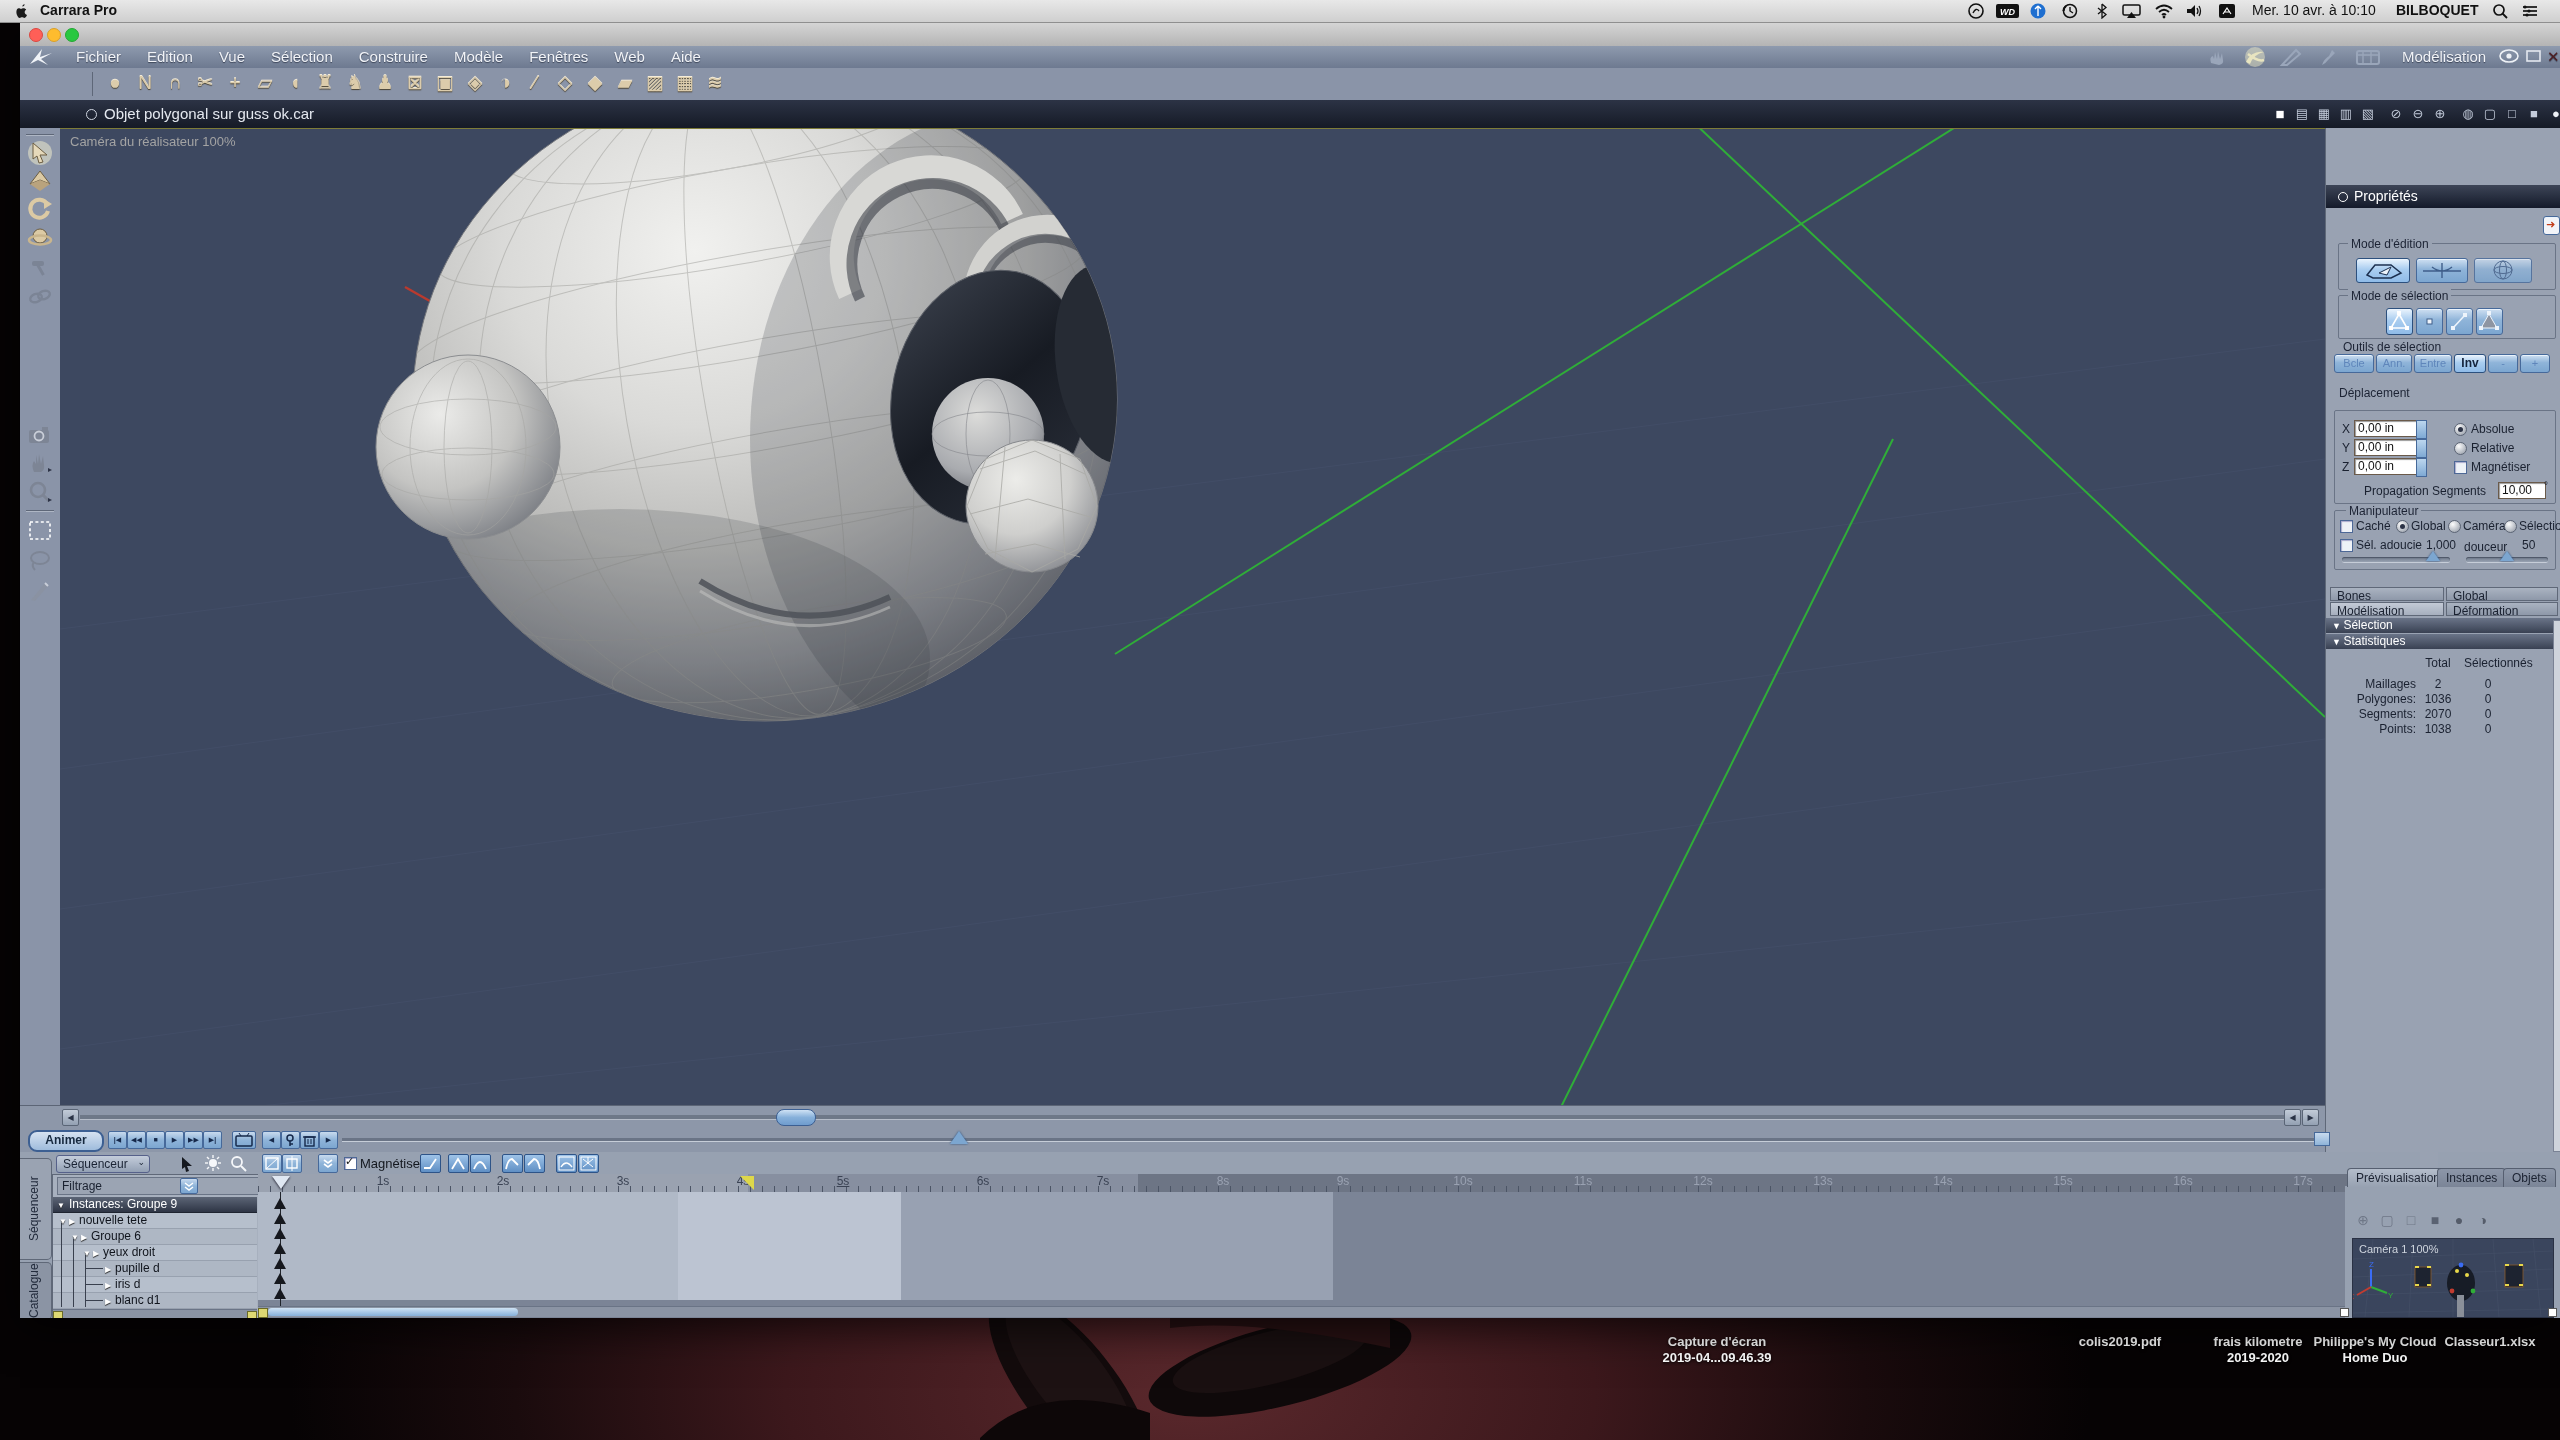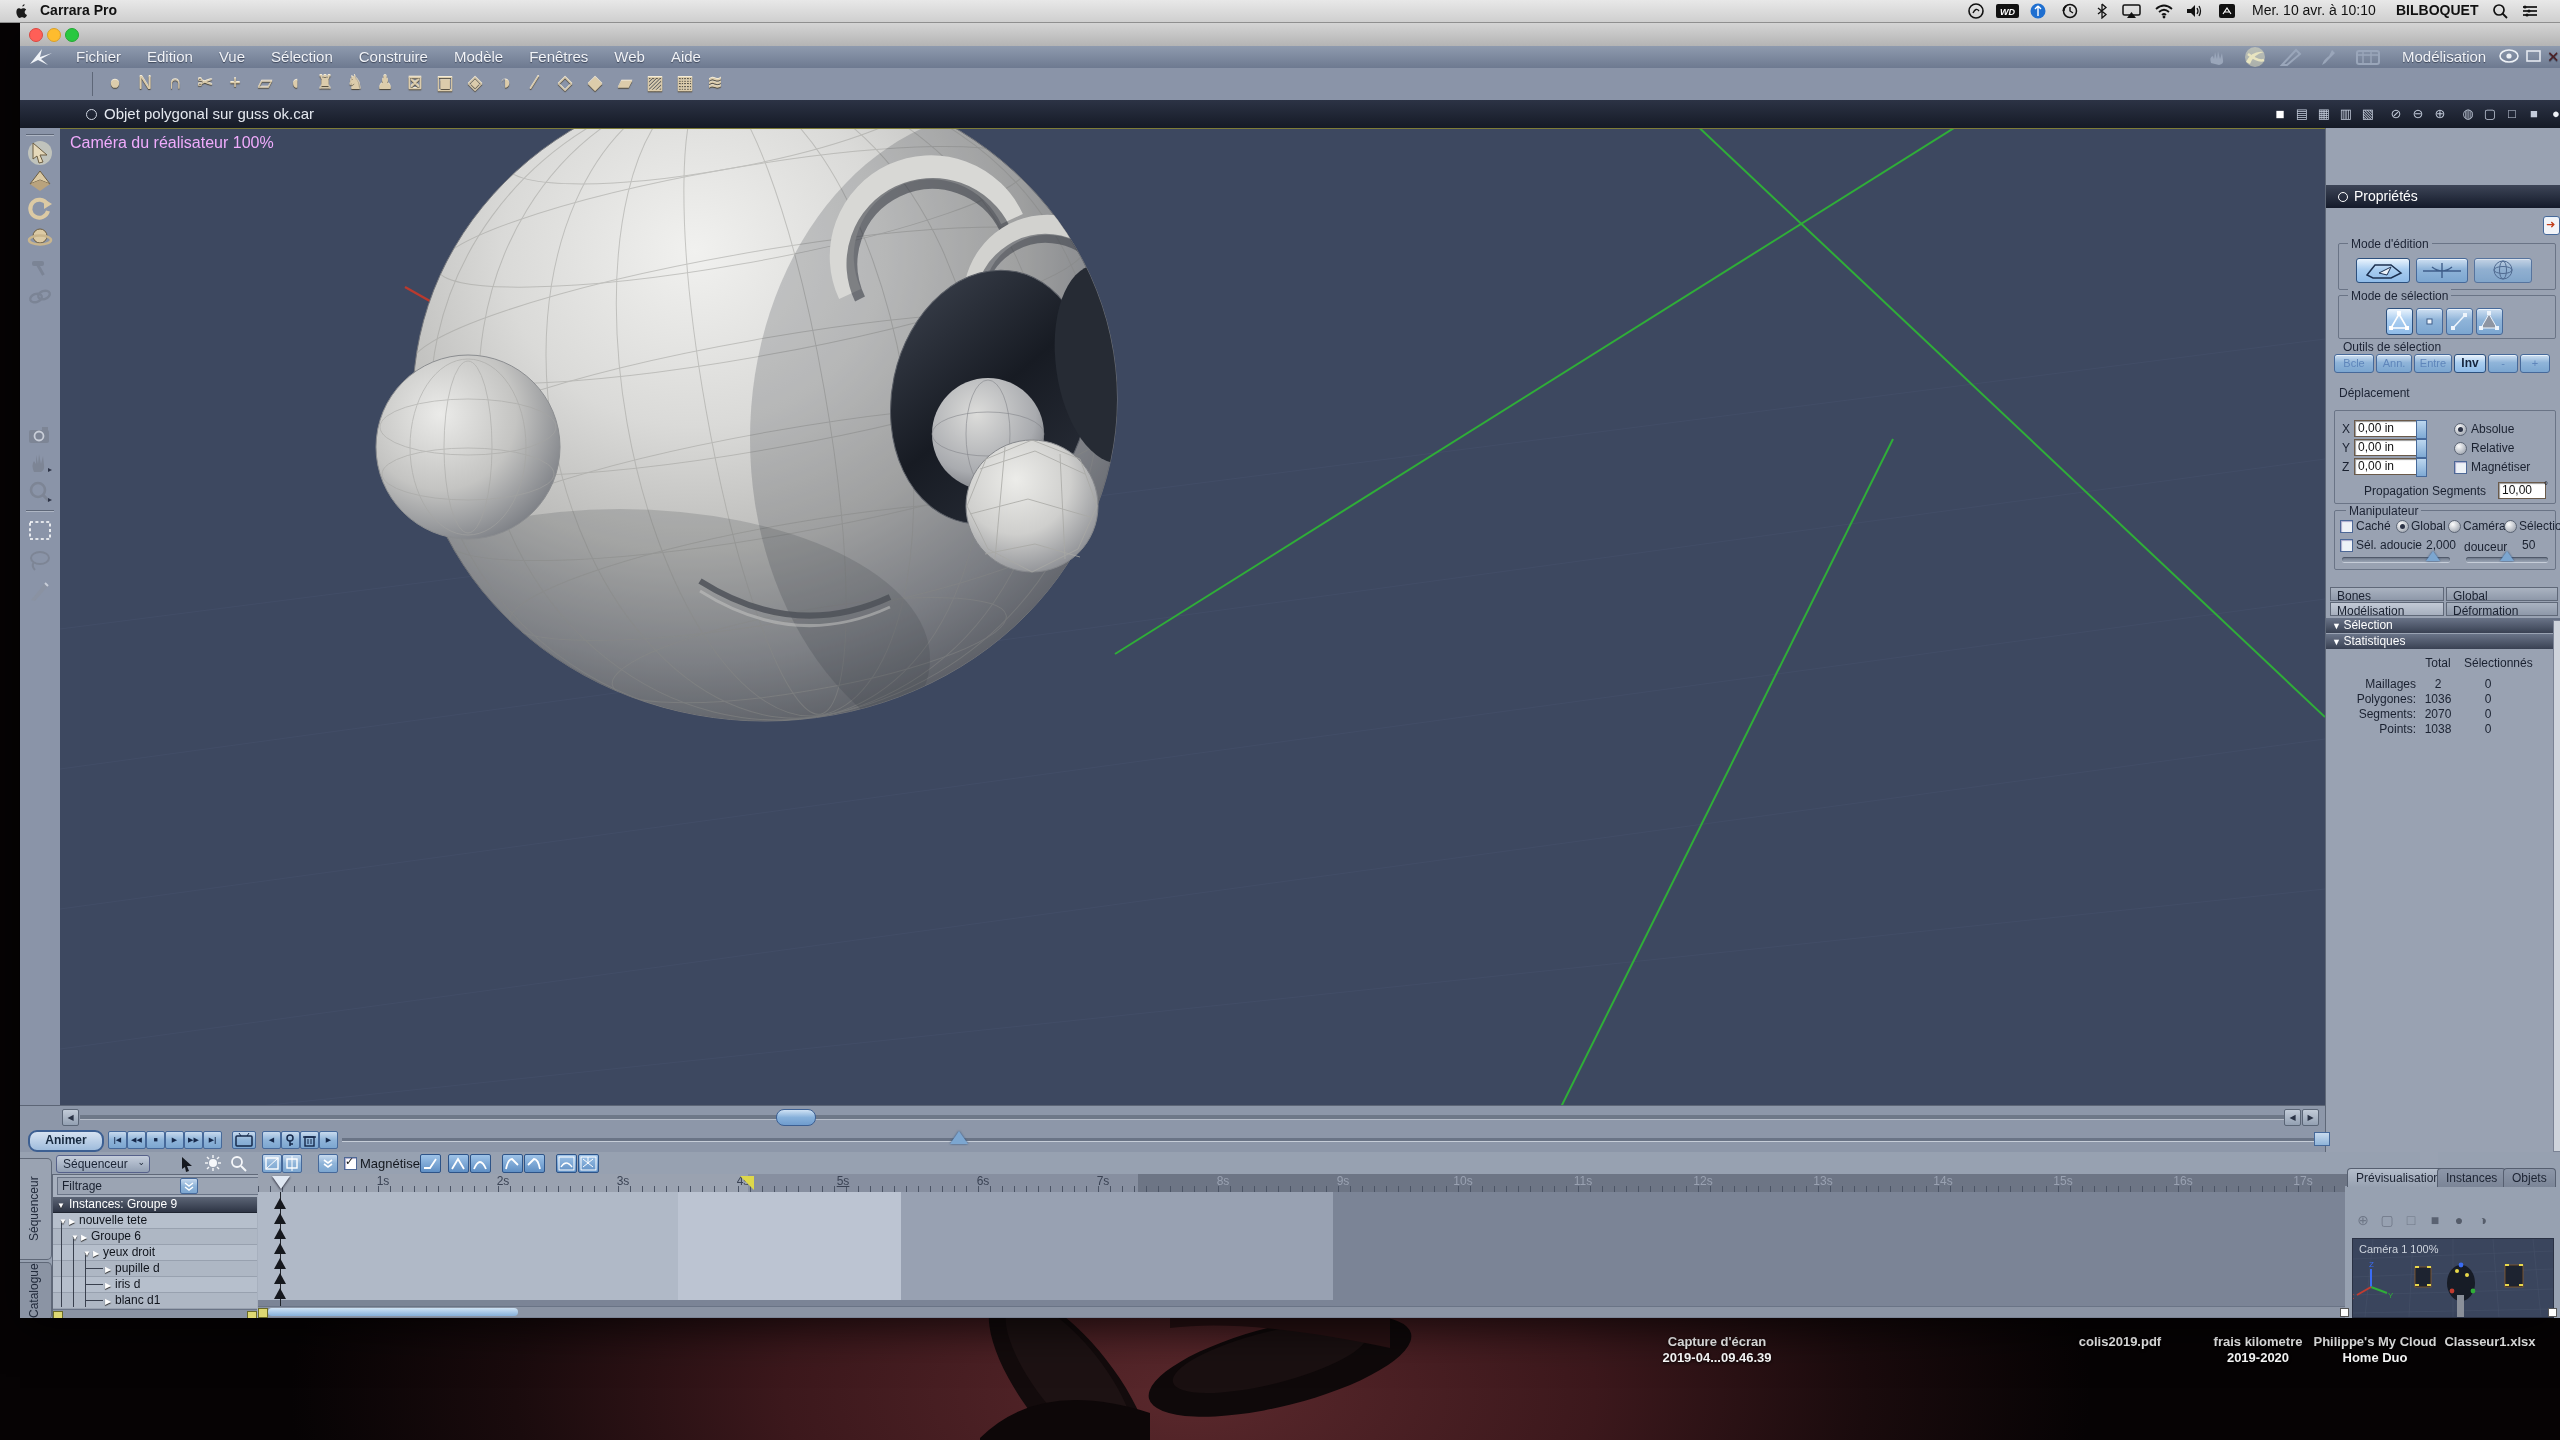--- a/index.html
+++ b/index.html
@@ -34,21 +34,21 @@
   #docbar{left:20px;top:100px;width:2540px;height:28px;
      background:linear-gradient(#2c3345,#151a26);color:#e4e8ef;font-size:15px;}
   .dicon{position:absolute;top:5px;width:20px;height:18px;text-align:center;font-size:13px;line-height:18px;color:#c3cbda;}
   
   #lefttools{left:20px;top:128px;width:40px;height:977px;background:#8a94a8;border-right:1px solid #5f6878;}
   .ltool{position:absolute;left:7px;width:26px;height:26px;}
   .ldiv{position:absolute;left:6px;width:28px;height:1px;background:#5e6778;box-shadow:0 1px 0 #aeb6c4;}
   
   #viewport{left:60px;top:128px;width:2265px;height:977px;background:#3d4860;
      border-top:1px solid #7e7c38;overflow:hidden;}
-  #camlabel{position:absolute;left:10px;top:5px;color:#f0abfc;font-size:16px;}
+  #camlabel{position:absolute;left:10px;top:5px;color:#a3a3a3;font-size:13px;}
   
   #props{left:2325px;top:128px;width:235px;height:1040px;background:#99a2b2;border-left:1px solid #5f6878;font-size:12px;color:#1a2130;}
   #props-title{position:absolute;left:0;top:57px;width:235px;height:23px;
      background:linear-gradient(#3d4557,#141a2a);color:#fff;font-size:14px;line-height:23px;}
   .pgroup{position:absolute;border:1px solid #6a7486;border-radius:2px;}
   .plabel{position:absolute;font-size:12px;color:#1c2334;background:#99a2b2;padding:0 3px;white-space:nowrap;}
   .bbtn{position:absolute;background:linear-gradient(#cfe0f2,#8fb4d9 45%,#7ca6d0);
      border:1px solid #46699a;border-radius:3px;box-shadow:inset 0 1px 0 #eaf3fc;}
   .bbtn.active{background:linear-gradient(#eaf4fd,#a9cdf0 45%,#8fbbe8);border-color:#2c507e;}
   .sfield{position:absolute;background:#fff;border:1px solid #6a5a4a;box-shadow:inset 1px 1px 1px #999;
@@ -506,21 +506,21 @@
     <div class="cbox" style="left:14px;top:392px"></div>
     <span class="txt" style="left:30px;top:391px">Caché</span>
     <div class="radio sel" style="left:70px;top:392px"></div>
     <span class="txt" style="left:85px;top:391px">Global</span>
     <div class="radio" style="left:122px;top:392px"></div>
     <span class="txt" style="left:137px;top:391px">Caméra</span>
     <div class="radio" style="left:178px;top:392px"></div>
     <span class="txt" style="left:193px;top:391px">Sélection</span>
     <div class="cbox" style="left:14px;top:411px"></div>
     <span class="txt" style="left:30px;top:410px">Sél. adoucie</span>
-    <span class="txt" style="left:100px;top:410px">2,000</span>
+    <span class="txt" style="left:100px;top:410px">1,000</span>
     <span class="txt" style="left:138px;top:412px">douceur</span>
     <span class="txt" style="left:196px;top:410px">50</span>
     <div class="slider" style="left:16px;top:429px;width:108px">
         <div class="sthumb" style="left:84px"></div>
       </div>
     <div class="slider" style="left:140px;top:429px;width:82px">
         <div class="sthumb" style="left:34px"></div>
       </div>
 
     <div class="ptab" style="left:4px;top:459px;width:114px">Bones</div>

